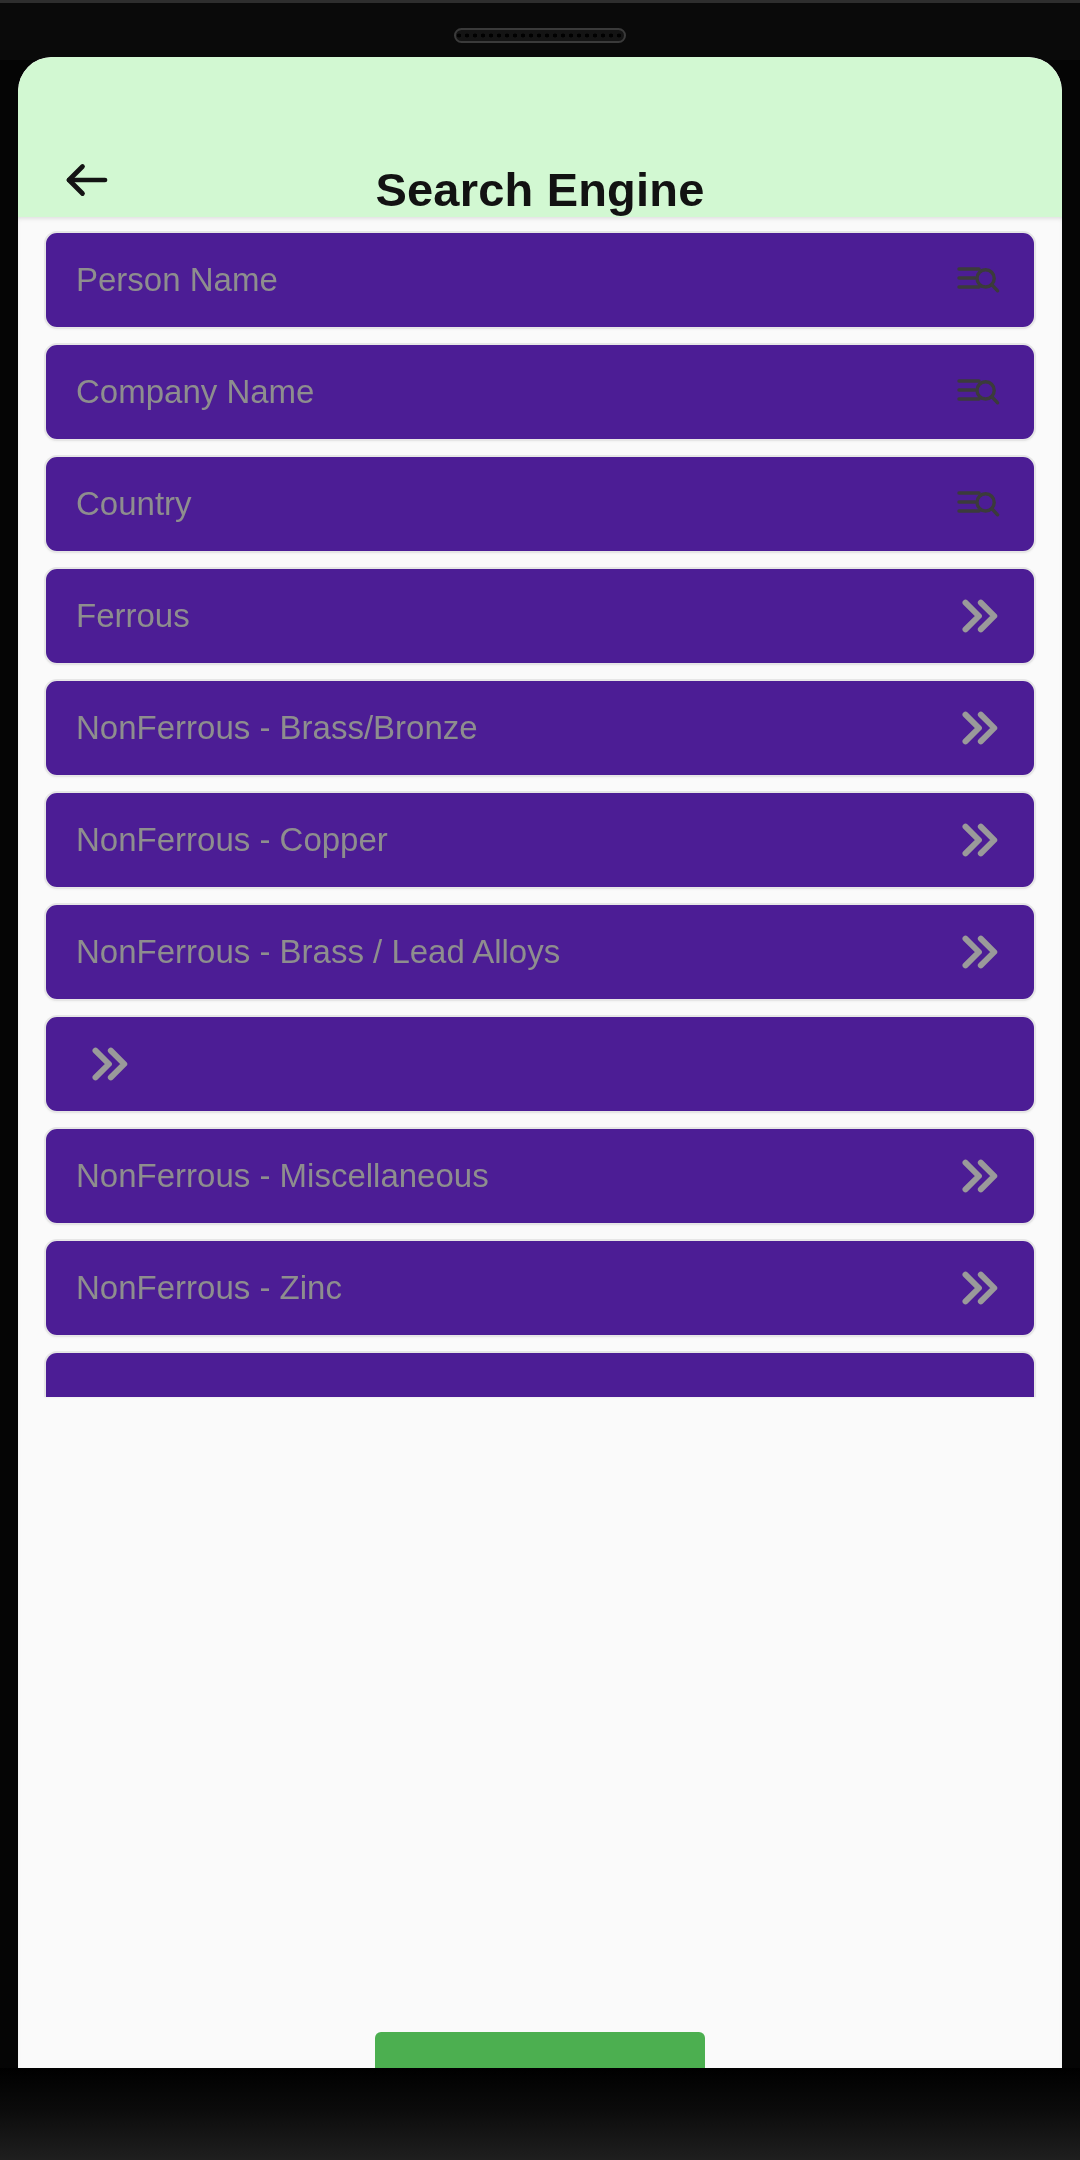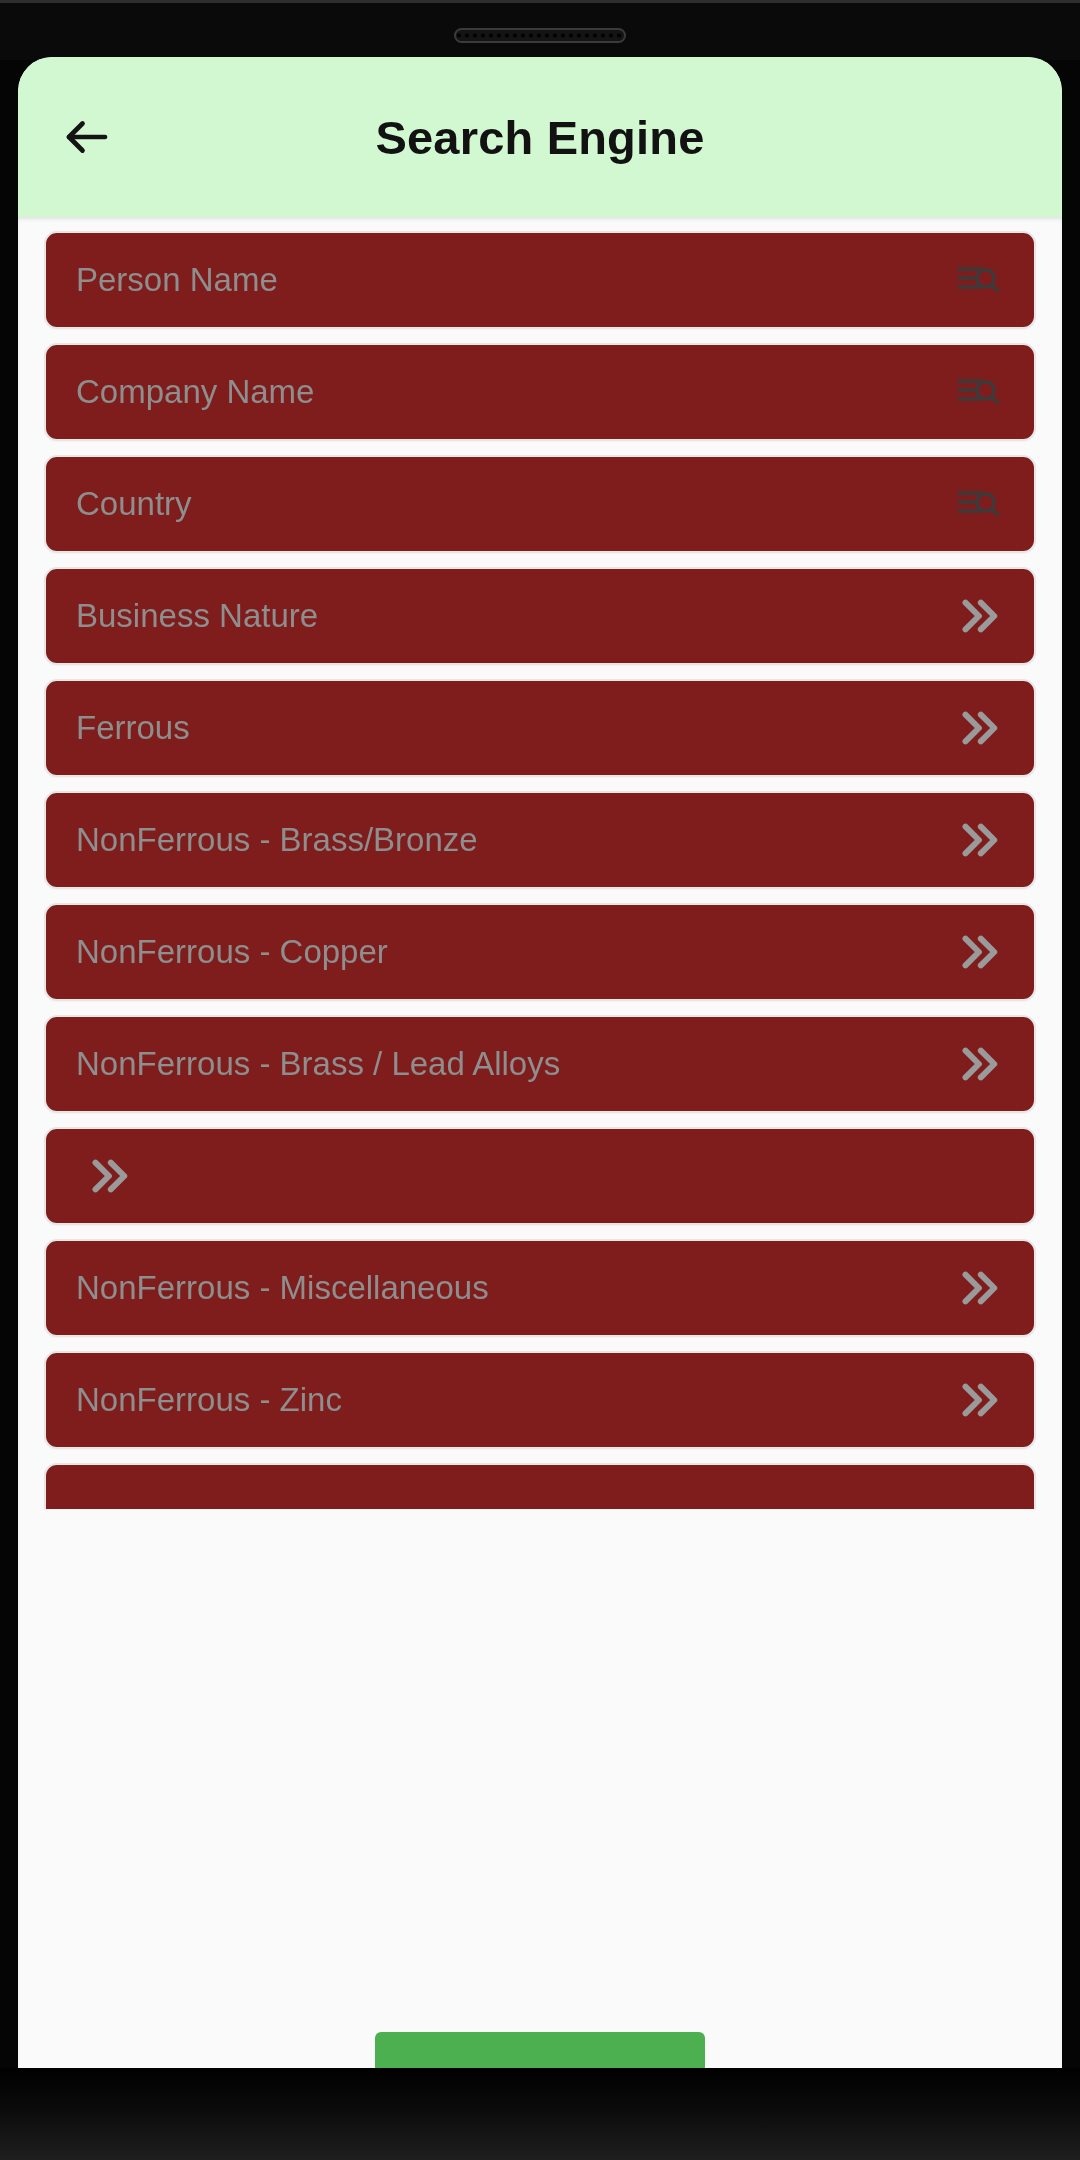--- a/index.html
+++ b/index.html
@@ -73,21 +73,21 @@
   }
 
   
   .appbar {
     position: relative;
     height: 160px;
     background: #d2f8d2;
     border-top-left-radius: 34px;
     border-top-right-radius: 34px;
     display: flex;
-    align-items: center;
+    align-items: flex-end;
     padding: 0 42px;
   }
 
   .back-btn {
     width: 74px;
     height: 74px;
     display: flex;
     align-items: center;
     justify-content: flex-start;
     flex: 0 0 auto;
@@ -112,21 +112,21 @@
     height: calc(100% - 160px);
     background: #fafafa;
     padding: 14px 26px 0 26px;
     box-shadow: inset 0 3px 5px -2px rgba(0,0,0,.14);
   }
 
   .field-row {
     position: relative;
     height: 98px;
     margin-bottom: 14px;
-    background: #7f1d1d;
+    background: #4c1d95;
     border: 2px solid #e6e6e6;
     border-radius: 13px;
     display: flex;
     align-items: center;
     padding: 0 26px 0 30px;
     box-shadow: 0 1px 2px rgba(0,0,0,.035);
   }
 
   .field-label {
     flex: 1 1 auto;
@@ -232,29 +232,20 @@
           <svg width="48" height="48" viewBox="0 0 24 24" fill="none" stroke="#3b3b3b" stroke-width="1.7" stroke-linecap="round">
             <line x1="3" y1="6.5" x2="13" y2="6.5"></line>
             <line x1="3" y1="11" x2="11" y2="11"></line>
             <line x1="3" y1="15.5" x2="13" y2="15.5"></line>
             <circle cx="16.3" cy="11.2" r="4.3"></circle>
             <line x1="19.5" y1="14.4" x2="22.3" y2="17.4"></line>
           </svg>
         </div>
       </div>
 
-      <div class="field-row">
-        <div class="field-label">Business Nature</div>
-        <div class="field-icon">
-          <svg width="46" height="46" viewBox="0 0 24 24" fill="none" stroke="#9a9a9a" stroke-width="3.1" stroke-linecap="round" stroke-linejoin="round">
-            <polyline points="6,5 13,12 6,19"></polyline>
-            <polyline points="14,5 21,12 14,19"></polyline>
-          </svg>
-        </div>
-      </div>
 
       <div class="field-row">
         <div class="field-label">Ferrous</div>
         <div class="field-icon">
           <svg width="46" height="46" viewBox="0 0 24 24" fill="none" stroke="#9a9a9a" stroke-width="3.1" stroke-linecap="round" stroke-linejoin="round">
             <polyline points="6,5 13,12 6,19"></polyline>
             <polyline points="14,5 21,12 14,19"></polyline>
           </svg>
         </div>
       </div>

